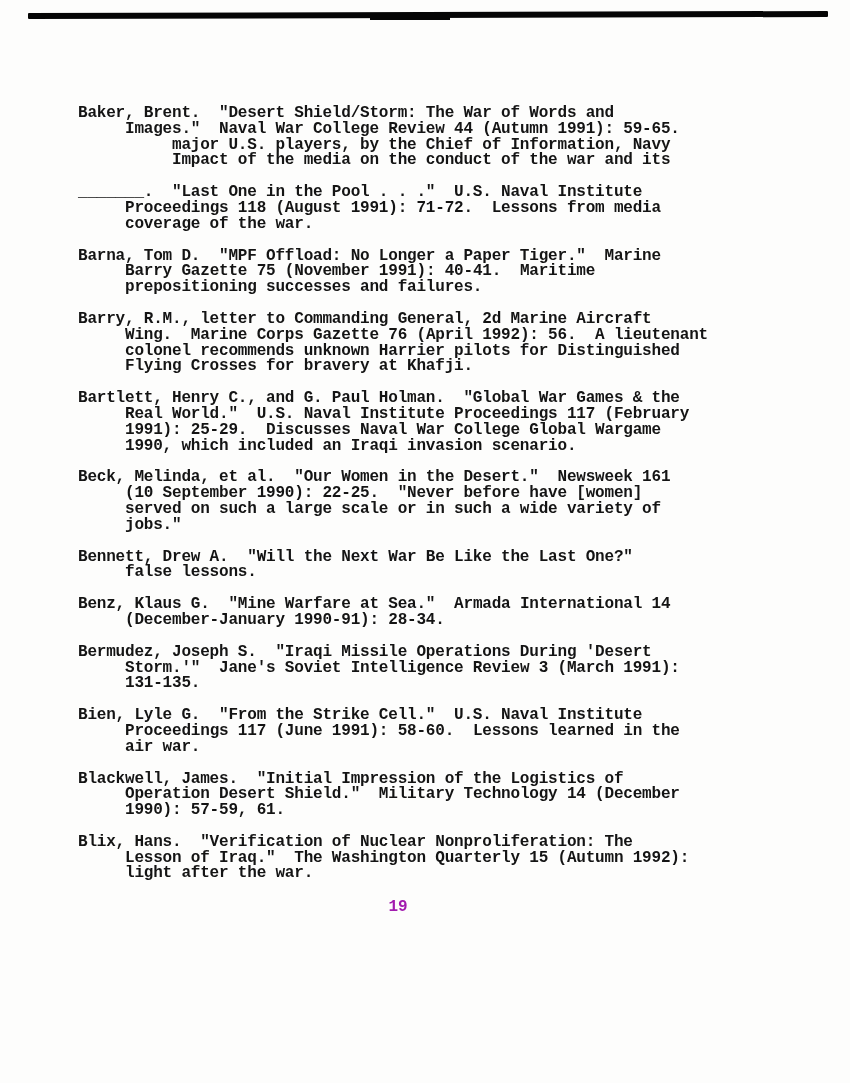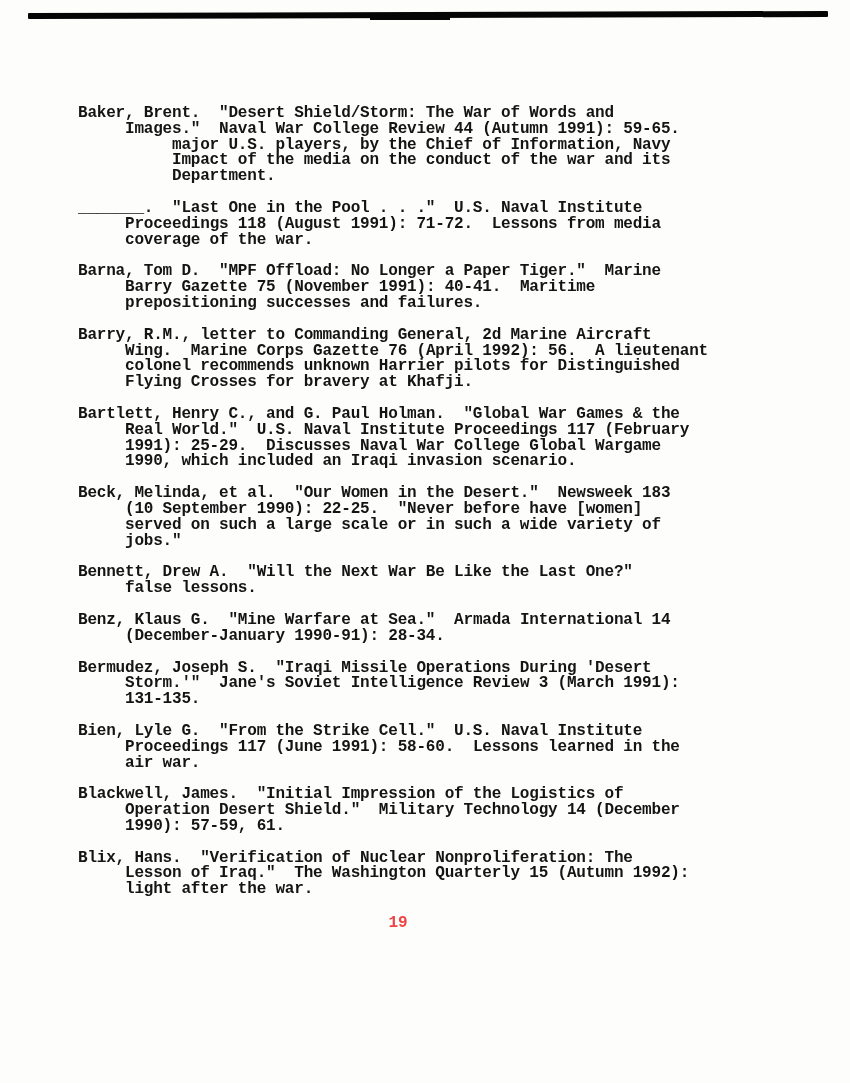--- a/index.html
+++ b/index.html
@@ -54,37 +54,36 @@
   .line span { color: inherit; }
   .u {
     text-underline-offset: 2px;
     text-decoration-thickness: 1.5px;
   }
   .page-number {
     width: 640px;
     text-align: center;
     font-size: 16px;
     font-weight: 700;
-    color: #ef4444;
+    color: #a21caf;
   }
 </style>
 </head>
 <body>
 
 <div class="page">
   <div class="top-rule"></div>
   <div class="top-rule-notch"></div>
   <div class="content">
 
   <div class="entry">
         <div class="line"><span>Baker, Brent.  "Desert Shield/Storm: The War of Words and</span></div>
         <div class="line"><span>     Images."  </span><span class="u">Naval War College Review</span><span> 44 (Autumn 1991): 59-65.</span></div>
         <div class="line"><span>          major U.S. players, by the Chief of Information, Navy</span></div>
         <div class="line"><span>          Impact of the media on the conduct of the war and its</span></div>
-        <div class="line"><span>          Department.</span></div>
       </div>
       <div class="entry">
         <div class="line"><span>_______.  "Last One in the Pool . . ."  U.S. Naval Institute</span></div>
         <div class="line"><span>     </span><span class="u">Proceedings</span><span> 118 (August 1991): 71-72.  Lessons from media</span></div>
         <div class="line"><span>     coverage of the war.</span></div>
       </div>
       <div class="entry">
         <div class="line"><span>Barna, Tom D.  "MPF Offload: No Longer a Paper Tiger."  </span><span class="u">Marine</span></div>
         <div class="line"><span>     </span><span class="u">Barry Gazette</span><span> 75 (November 1991): 40-41.  Maritime</span></div>
         <div class="line"><span>     prepositioning successes and failures.</span></div>
@@ -95,21 +94,21 @@
         <div class="line"><span>     colonel recommends unknown Harrier pilots for Distinguished</span></div>
         <div class="line"><span>     Flying Crosses for bravery at Khafji.</span></div>
       </div>
       <div class="entry">
         <div class="line"><span>Bartlett, Henry C., and G. Paul Holman.  "Global War Games &amp; the</span></div>
         <div class="line"><span>     Real World."  U.S. Naval Institute </span><span class="u">Proceedings</span><span> 117 (February</span></div>
         <div class="line"><span>     1991): 25-29.  Discusses Naval War College Global Wargame</span></div>
         <div class="line"><span>     1990, which included an Iraqi invasion scenario.</span></div>
       </div>
       <div class="entry">
-        <div class="line"><span>Beck, Melinda, et al.  "Our Women in the Desert."  </span><span class="u">Newsweek</span><span> 183</span></div>
+        <div class="line"><span>Beck, Melinda, et al.  "Our Women in the Desert."  </span><span class="u">Newsweek</span><span> 161</span></div>
         <div class="line"><span>     (10 September 1990): 22-25.  "Never before have [women]</span></div>
         <div class="line"><span>     served on such a large scale or in such a wide variety of</span></div>
         <div class="line"><span>     jobs."</span></div>
       </div>
       <div class="entry">
         <div class="line"><span>Bennett, Drew A.  "Will the Next War Be Like the Last One?"</span></div>
         <div class="line"><span>     false lessons.</span></div>
       </div>
       <div class="entry">
         <div class="line"><span>Benz, Klaus G.  "Mine Warfare at Sea."  </span><span class="u">Armada International</span><span> 14</span></div>

